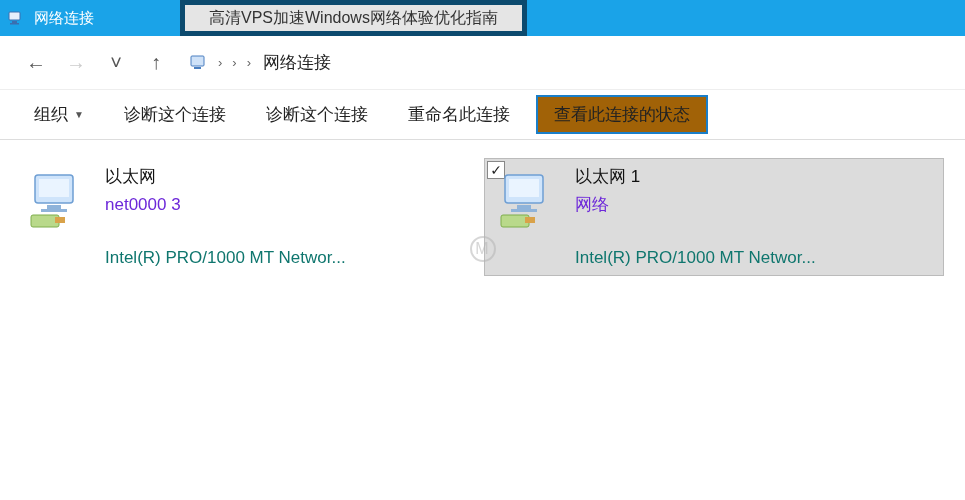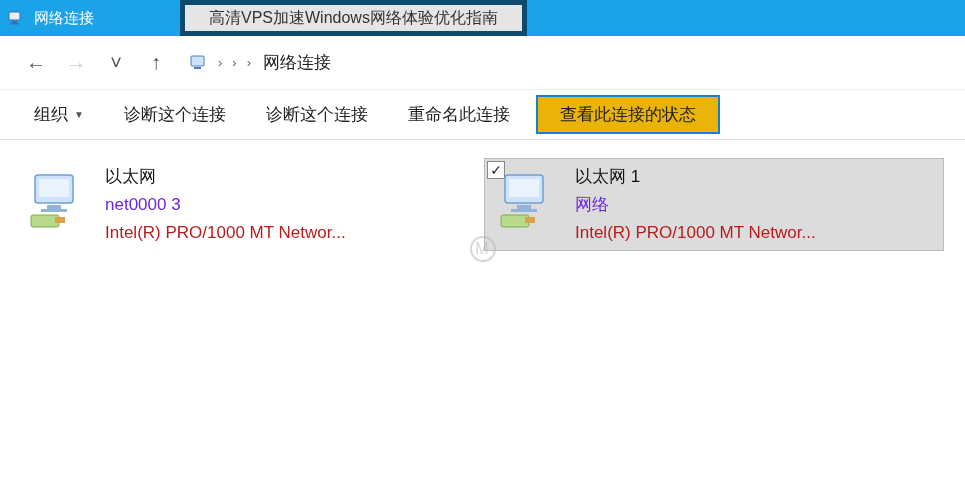--- a/index.html
+++ b/index.html
@@ -17,31 +17,31 @@
   .navbtn.disabled { color: #ccc; }
   .breadcrumb { display: flex; align-items: center; gap: 6px; margin-left: 10px; font-size: 17px; color: #222; }
   .breadcrumb .bc-icon { width: 22px; height: 22px; display:flex; align-items:center; justify-content:center; }
   .breadcrumb .sep { color: #666; font-size: 13px; padding: 0 2px; }
   .breadcrumb .crumb { padding: 2px 4px; cursor: pointer; }
 
   
   .toolbar { height: 50px; display: flex; align-items: center; padding: 0 20px; gap: 12px; border-bottom: 1px solid #ddd; }
   .toolbtn { font-size: 17px; color: #222; padding: 6px 14px; cursor: pointer; display: flex; align-items: center; gap: 6px; }
   .toolbtn .caret { font-size: 10px; color: #555; }
-  .toolbtn.highlight { border: 2px solid #1a7ec8; padding: 6px 22px; background: #eab308; }
+  .toolbtn.highlight { border: 2px solid #1a7ec8; padding: 6px 16px; background: #a16207; }
 
   
   .content { display: flex; padding: 18px 14px; gap: 10px; }
   .conn-item { display: flex; width: 460px; padding: 6px 8px; gap: 12px; cursor: pointer; border: 1px solid transparent; position: relative; }
   .conn-item.selected { background: #dcdcdc; border: 1px solid #bbb; }
   .conn-icon { width: 70px; height: 70px; display: flex; align-items: center; justify-content: center; position: relative; }
   .conn-text { display: flex; flex-direction: column; gap: 4px; font-size: 17px; color: #333; line-height: 1.4; }
   .conn-text .name { color: #111; }
   .conn-text .status { color: #6d28d9; }
-  .conn-text .device { color: #b91c1c; white-space: nowrap; overflow: hidden; text-overflow: ellipsis; max-width: 340px; }
+  .conn-text .device { color: #0f766e; white-space: nowrap; overflow: hidden; text-overflow: ellipsis; max-width: 340px; margin-top: 25px; }
   .checkbox { position: absolute; top: 2px; left: 2px; width: 18px; height: 18px; border: 1px solid #888; background: #fff; display: flex; align-items: center; justify-content: center; font-size: 14px; color: #222; }
 
   
   .watermark { position: absolute; left: 50%; top: 236px; transform: translateX(-50%); color: rgba(180,180,180,0.55); font-family: Georgia, serif; font-size: 28px; letter-spacing: 1px; pointer-events: none; display: flex; align-items: center; gap: 6px; }
   .watermark .circ { width: 26px; height: 26px; border: 2px solid rgba(180,180,180,0.55); border-radius: 50%; display:flex; align-items:center; justify-content:center; font-size: 16px; font-family: sans-serif; }
 </style>
 </head>
 <body>
 
 <div class="titlebar">

